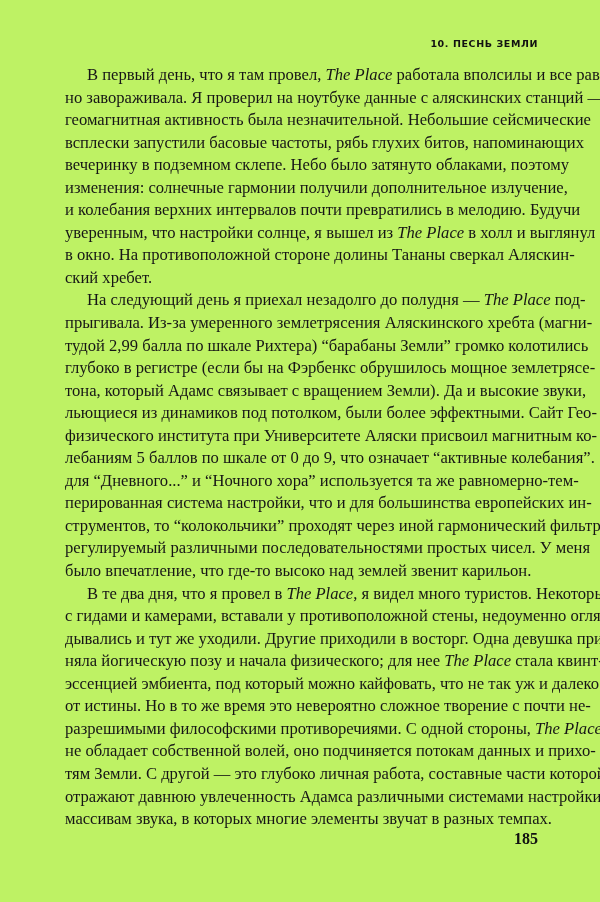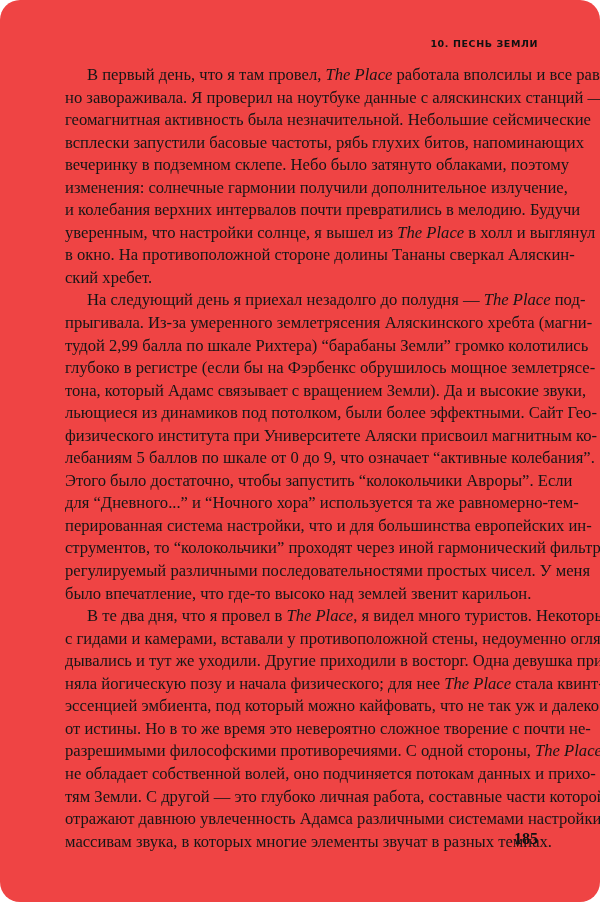--- a/index.html
+++ b/index.html
@@ -1,17 +1,17 @@
 <!DOCTYPE html>
 <html><head>
 <meta charset="utf-8">
 <style>
   html, body { margin: 0; padding: 0; background: #ffffff; }
   body { width: 600px; height: 902px; position: relative; overflow: hidden; }
-  .page { position: absolute; left: 0; top: 0; width: 600px; height: 902px; background: #ef4444; border-radius: 20px; }
+  .page { position: absolute; left: 0; top: 0; width: 600px; height: 902px; background: #bef264; }
   .running-head {
     position: absolute; top: 38px; right: 62px;
     font-family: "DejaVu Sans", sans-serif; font-weight: bold;
     font-size: 9.5px; letter-spacing: 0.6px; color: #111;
   }
   .body-text {
     position: absolute; left: 65px; top: 64px; width: 476px;
     font-family: "Liberation Serif", serif; font-size: 16.6px; color: #161616;
   }
   .line {
@@ -45,21 +45,20 @@
       <span class="line"><span>в окно. На противоположной стороне долины Тананы сверкал Аляскин-</span></span>
       <span class="line last"><span>ский хребет.</span></span>
       <span class="line indent"><span>На следующий день я приехал незадолго до полудня — </span><i>The Place</i><span> под-</span></span>
       <span class="line"><span>прыгивала. Из-за умеренного землетрясения Аляскинского хребта (магни-</span></span>
       <span class="line"><span>тудой 2,99 балла по шкале Рихтера) “барабаны Земли” громко колотились</span></span>
       <span class="line"><span>глубоко в регистре (если бы на Фэрбенкс обрушилось мощное землетрясе-</span></span>
       <span class="line"><span>тона, который Адамс связывает с вращением Земли). Да и высокие звуки,</span></span>
       <span class="line"><span>льющиеся из динамиков под потолком, были более эффектными. Сайт Гео-</span></span>
       <span class="line"><span>физического института при Университете Аляски присвоил магнитным ко-</span></span>
       <span class="line"><span>лебаниям 5 баллов по шкале от 0 до 9, что означает “активные колебания”.</span></span>
-      <span class="line"><span>Этого было достаточно, чтобы запустить “колокольчики Авроры”. Если</span></span>
       <span class="line"><span>для “Дневного...” и “Ночного хора” используется та же равномерно-тем-</span></span>
       <span class="line"><span>перированная система настройки, что и для большинства европейских ин-</span></span>
       <span class="line"><span>струментов, то “колокольчики” проходят через иной гармонический фильтр,</span></span>
       <span class="line"><span>регулируемый различными последовательностями простых чисел. У меня</span></span>
       <span class="line last"><span>было впечатление, что где-то высоко над землей звенит карильон.</span></span>
       <span class="line indent"><span>В те два дня, что я провел в </span><i>The Place</i><span>, я видел много туристов. Некоторые,</span></span>
       <span class="line"><span>с гидами и камерами, вставали у противоположной стены, недоуменно огля-</span></span>
       <span class="line"><span>дывались и тут же уходили. Другие приходили в восторг. Одна девушка при-</span></span>
       <span class="line"><span>няла йогическую позу и начала физического; для нее </span><i>The Place</i><span> стала квинт-</span></span>
       <span class="line"><span>эссенцией эмбиента, под который можно кайфовать, что не так уж и далеко</span></span>

